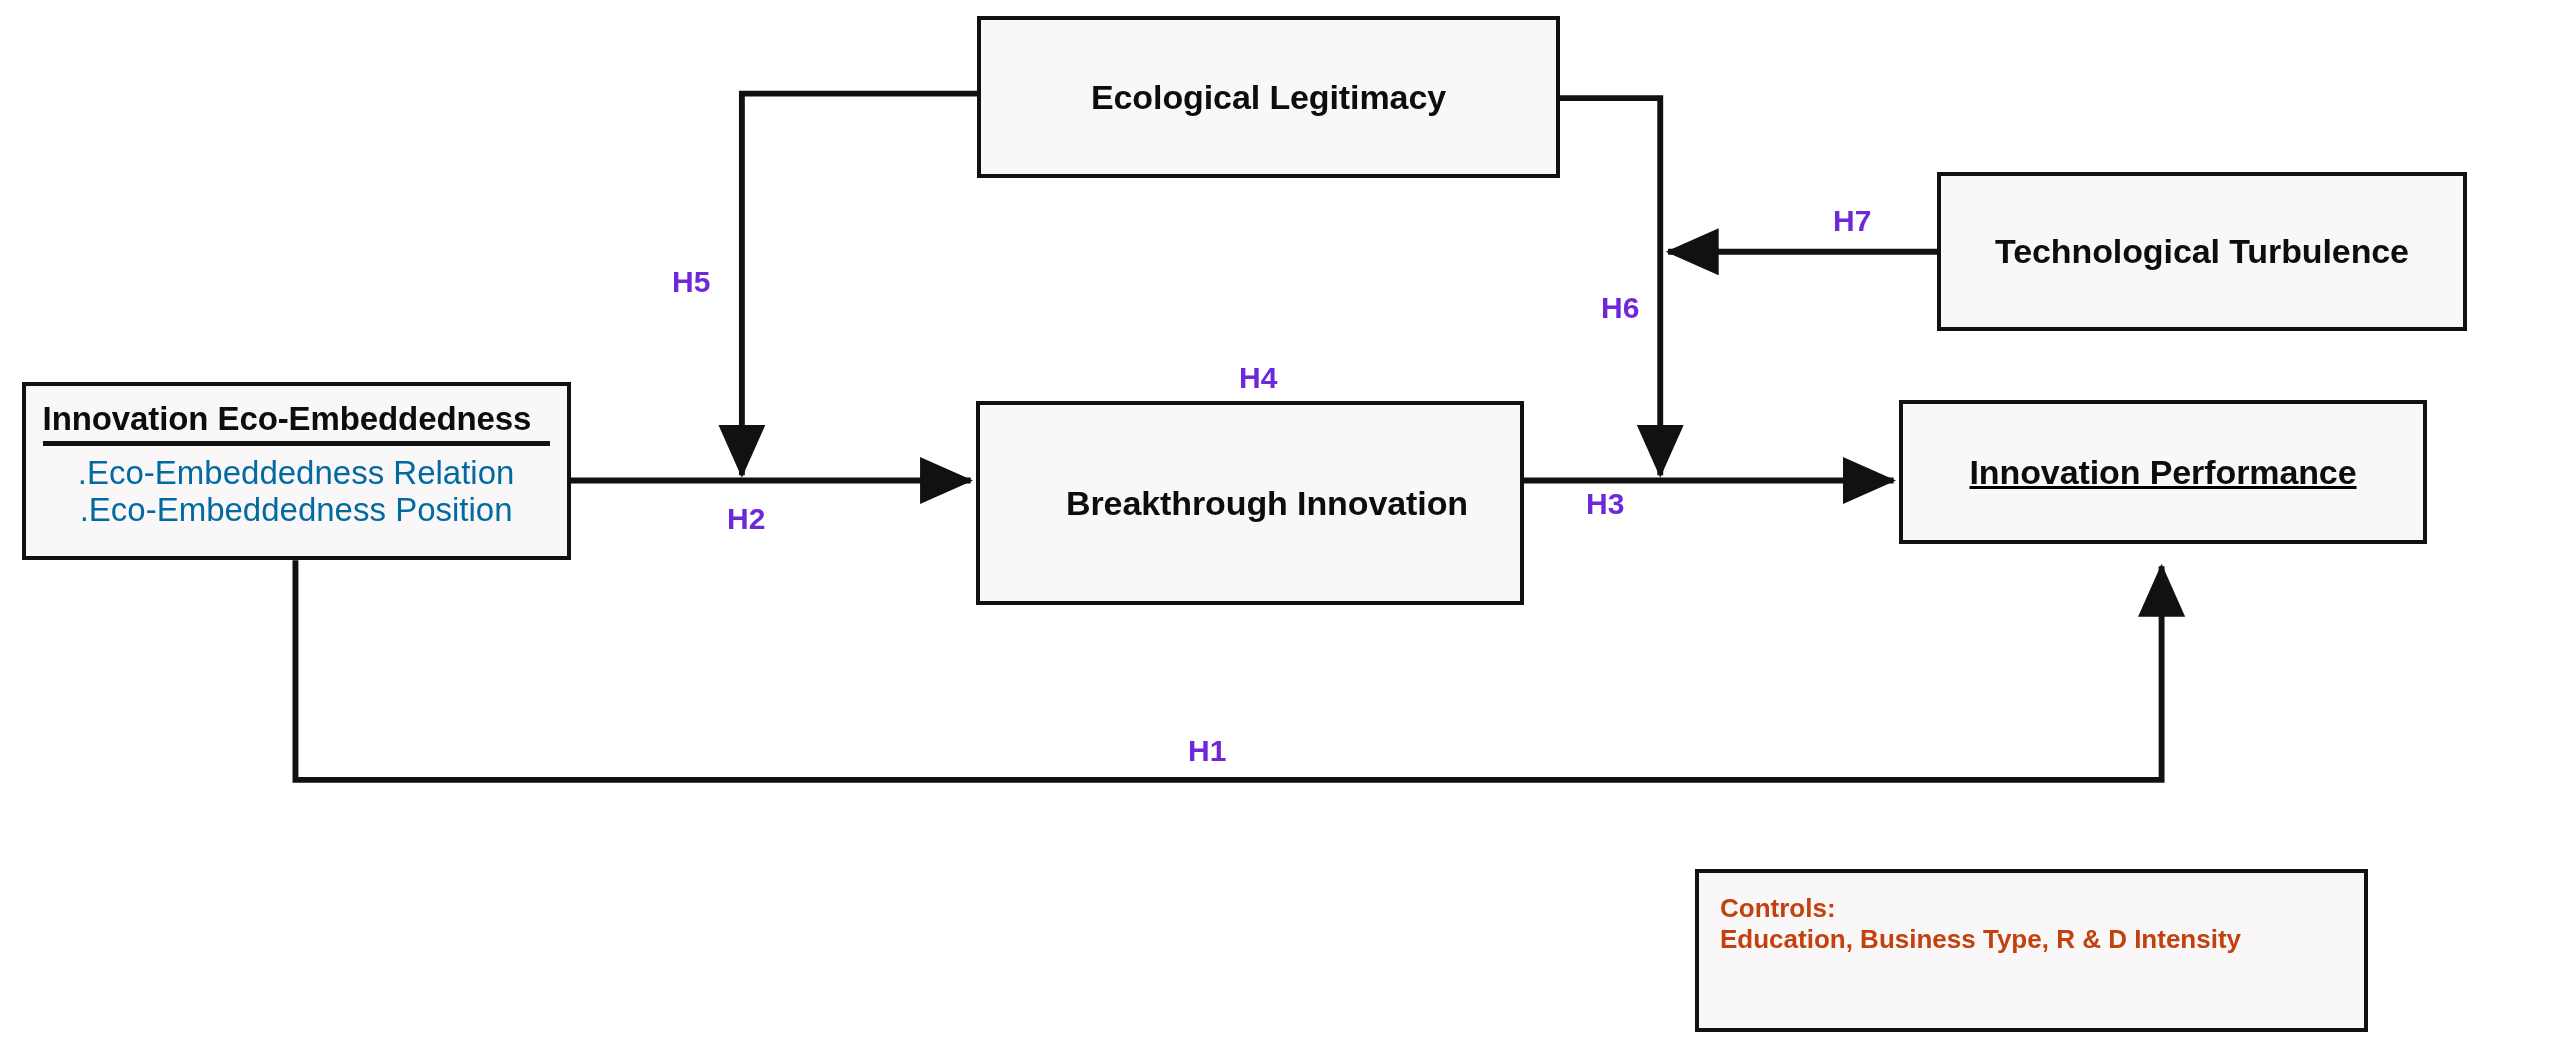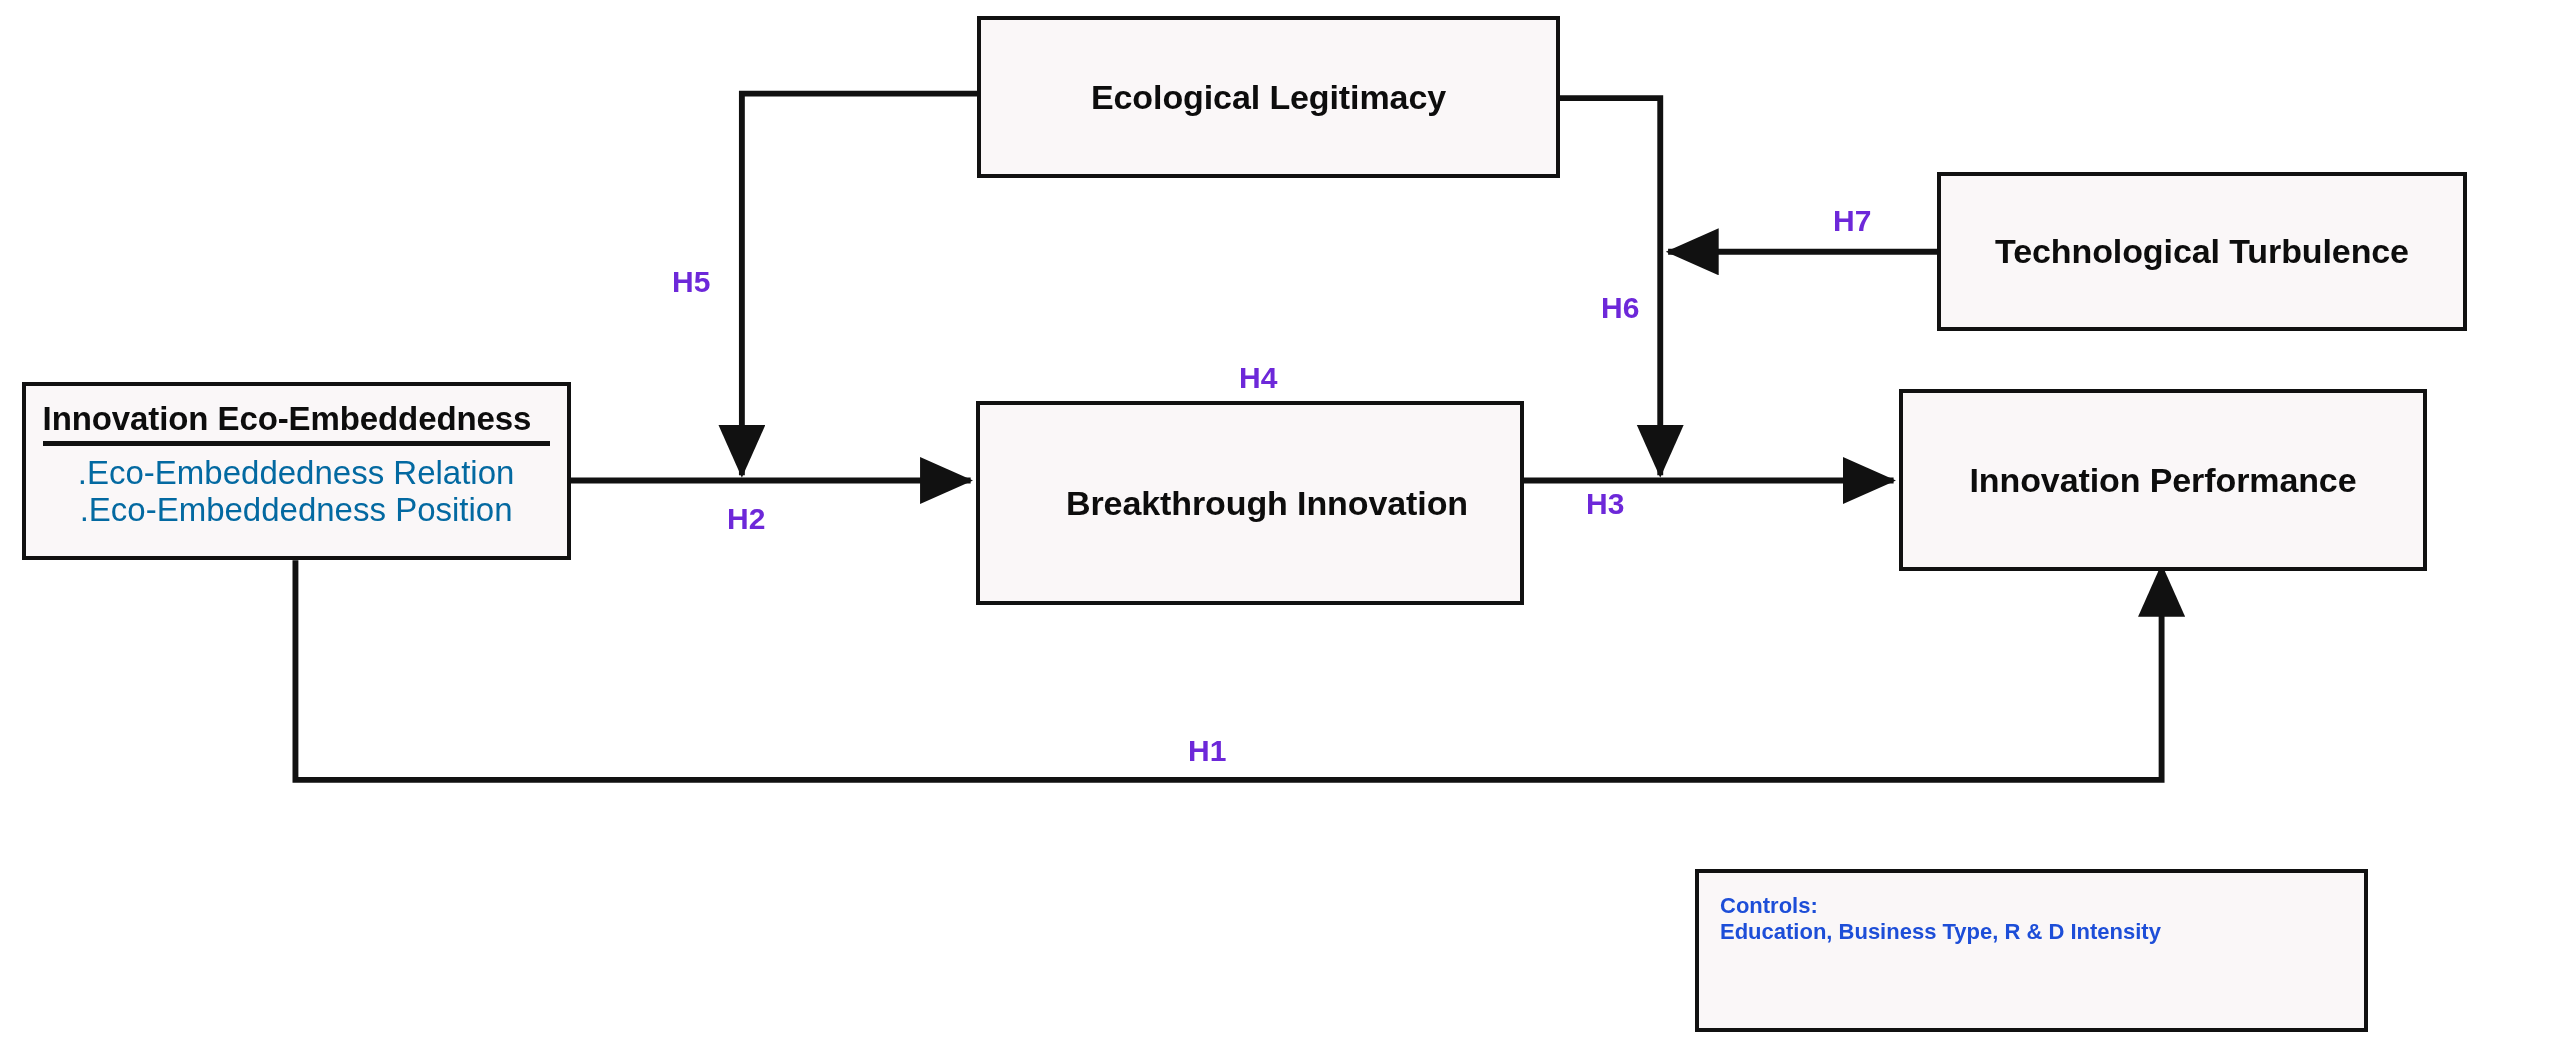--- a/index.html
+++ b/index.html
@@ -74,34 +74,34 @@
     left: 1937px; top: 172px;  width: 530px;  height: 159px;
   }
   #node-technological-turbulence .node-title { font-size: 34px; }
 
   #node-breakthrough-innovation {
     left: 976px; top: 401px;  width: 548px;  height: 204px; padding-left: 34px;
   }
   #node-breakthrough-innovation .node-title { font-size: 34px; }
 
   #node-innovation-performance {
-    left: 1899px; top: 389px;  width: 528px;  height: 182px;
+    left: 1899px; top: 400px;  width: 528px;  height: 144px; text-decoration: underline;
   }
   #node-innovation-performance .node-title { font-size: 34px; }
 
   #node-controls {
     left: 1695px; top: 869px; width: 673px; height: 163px;
     align-items: flex-start;
     justify-content: flex-start;
     padding: 19.6px 0 0 21px;
   }
   .controls-line {
-    font-size: 22px;
+    font-size: 26px;
     font-weight: bold;
-    color: #1d4ed8;
+    color: #c2410c;
     line-height: 1.22;
     white-space: nowrap;
     text-align: left;
   }
   
   .hyp-label {
     position: absolute;
     font-size: 30px;
     font-weight: bold;
     color: #6d28d9;

